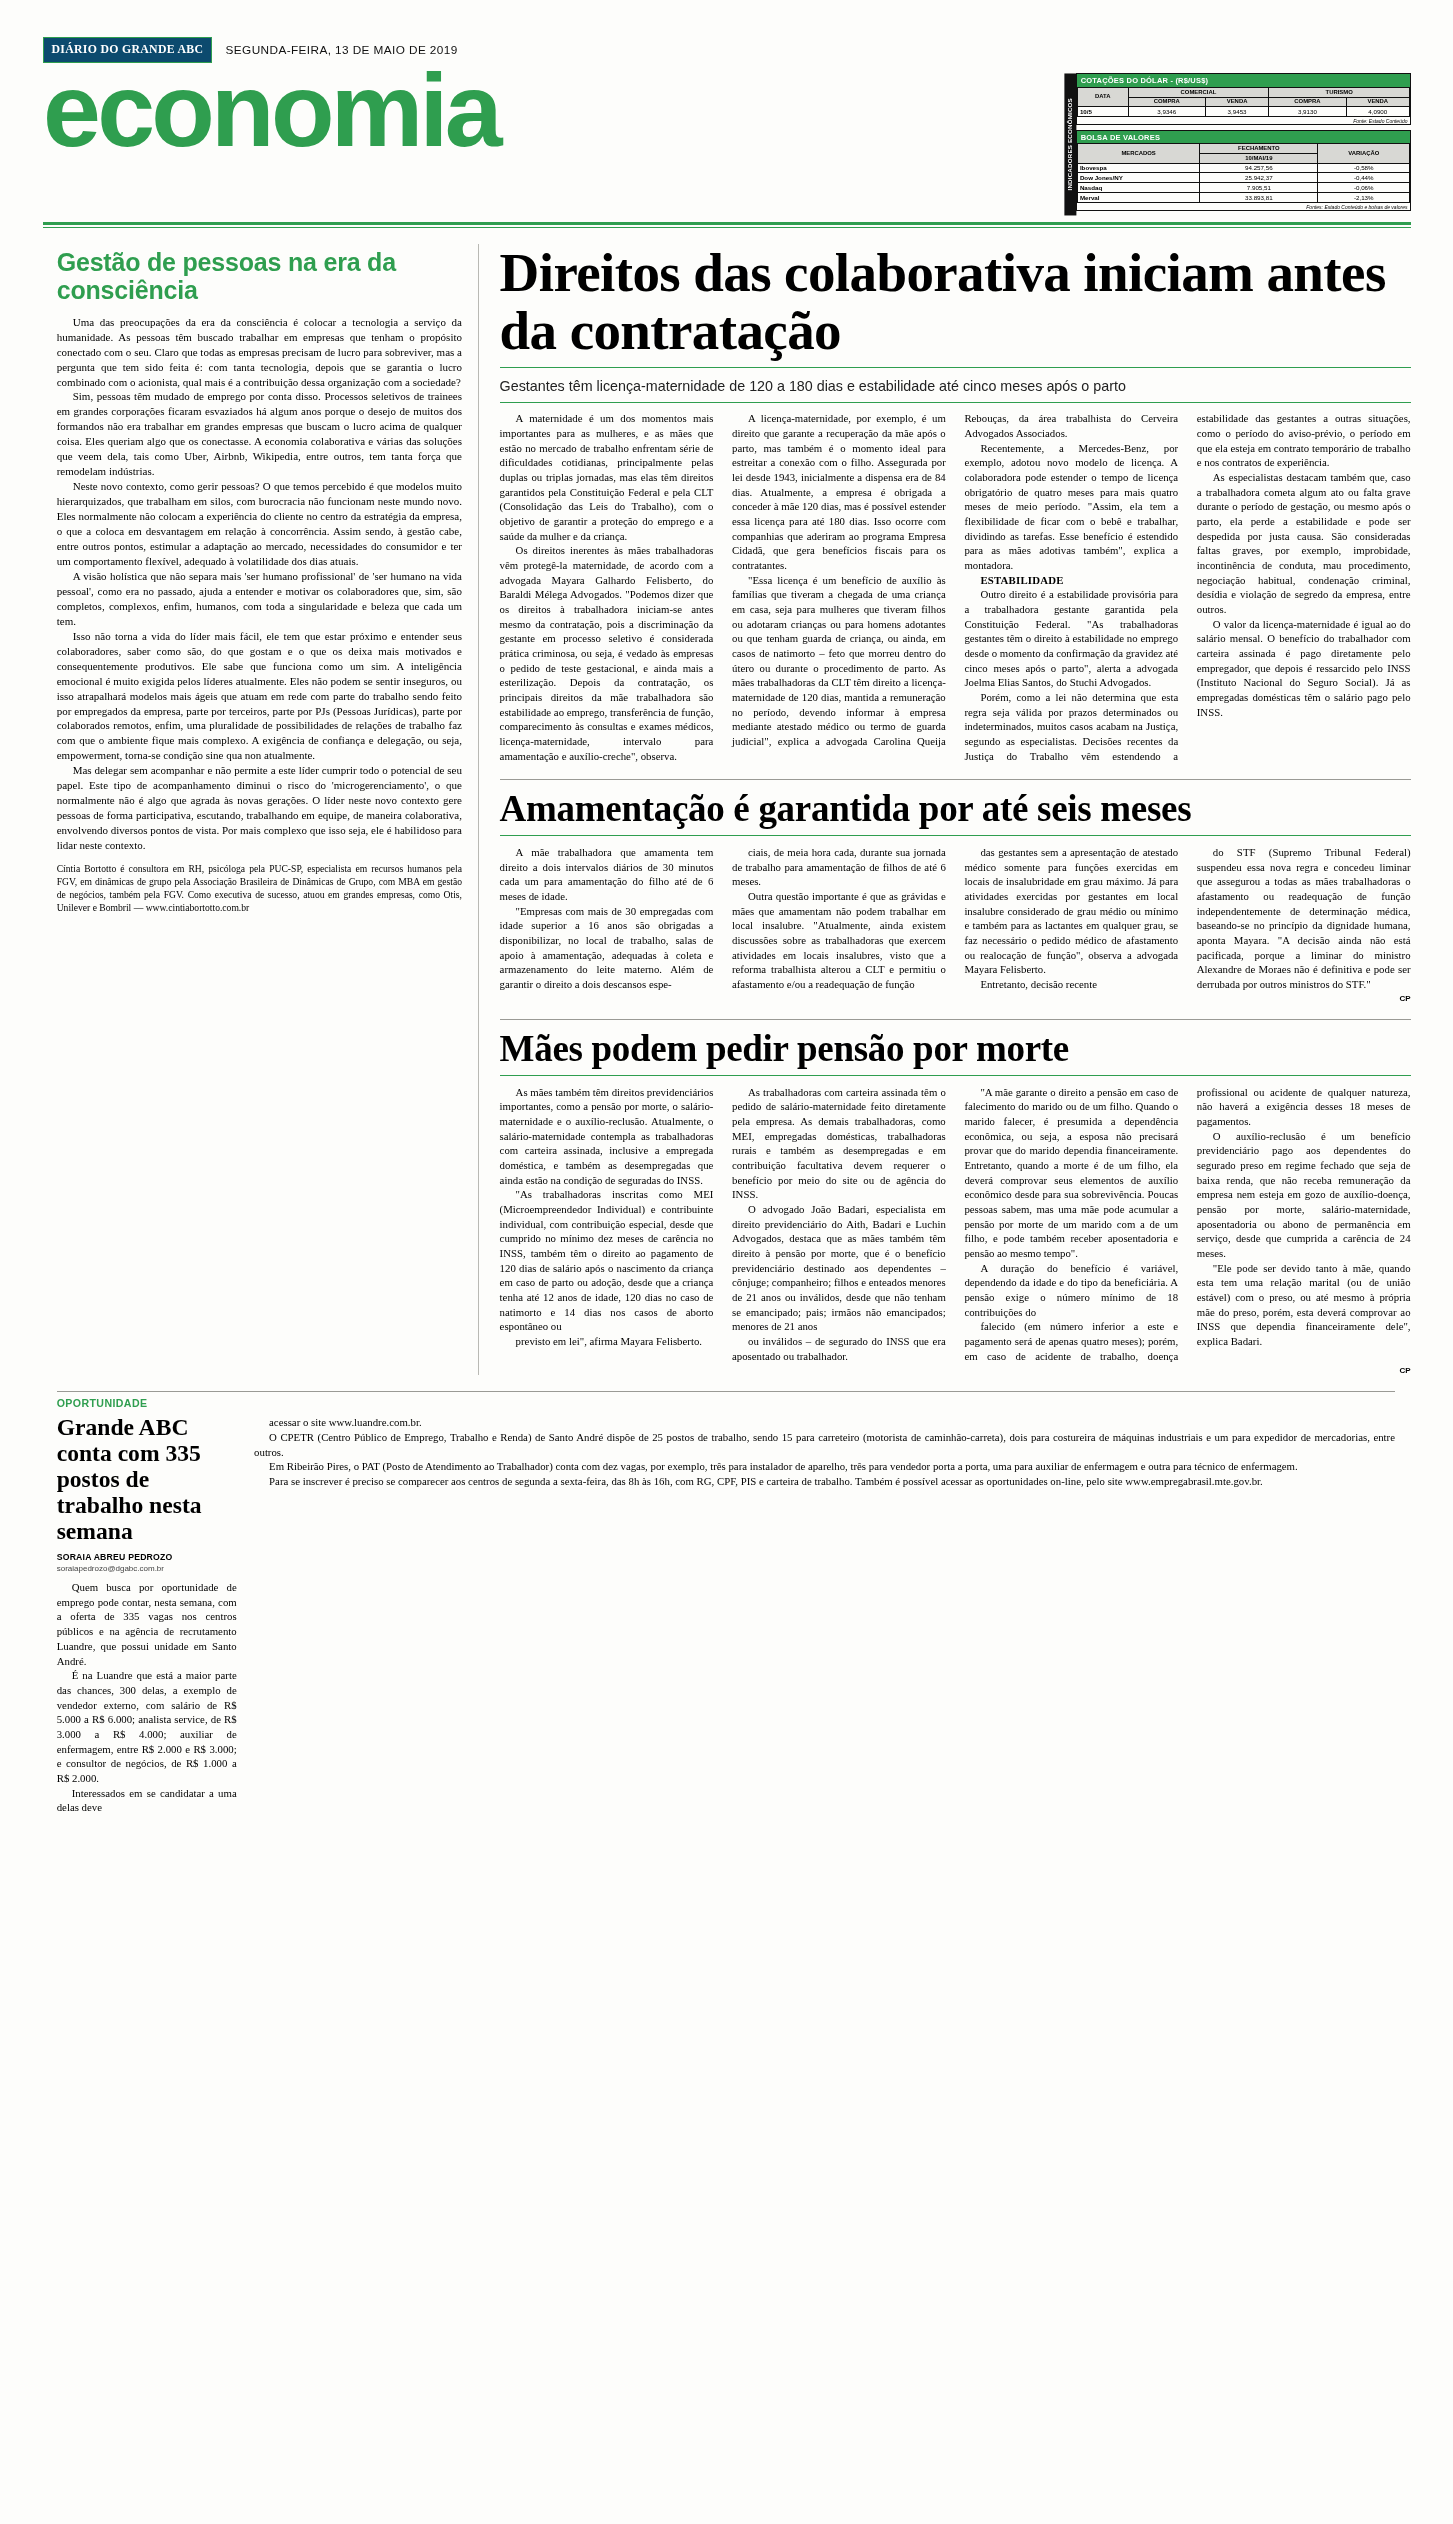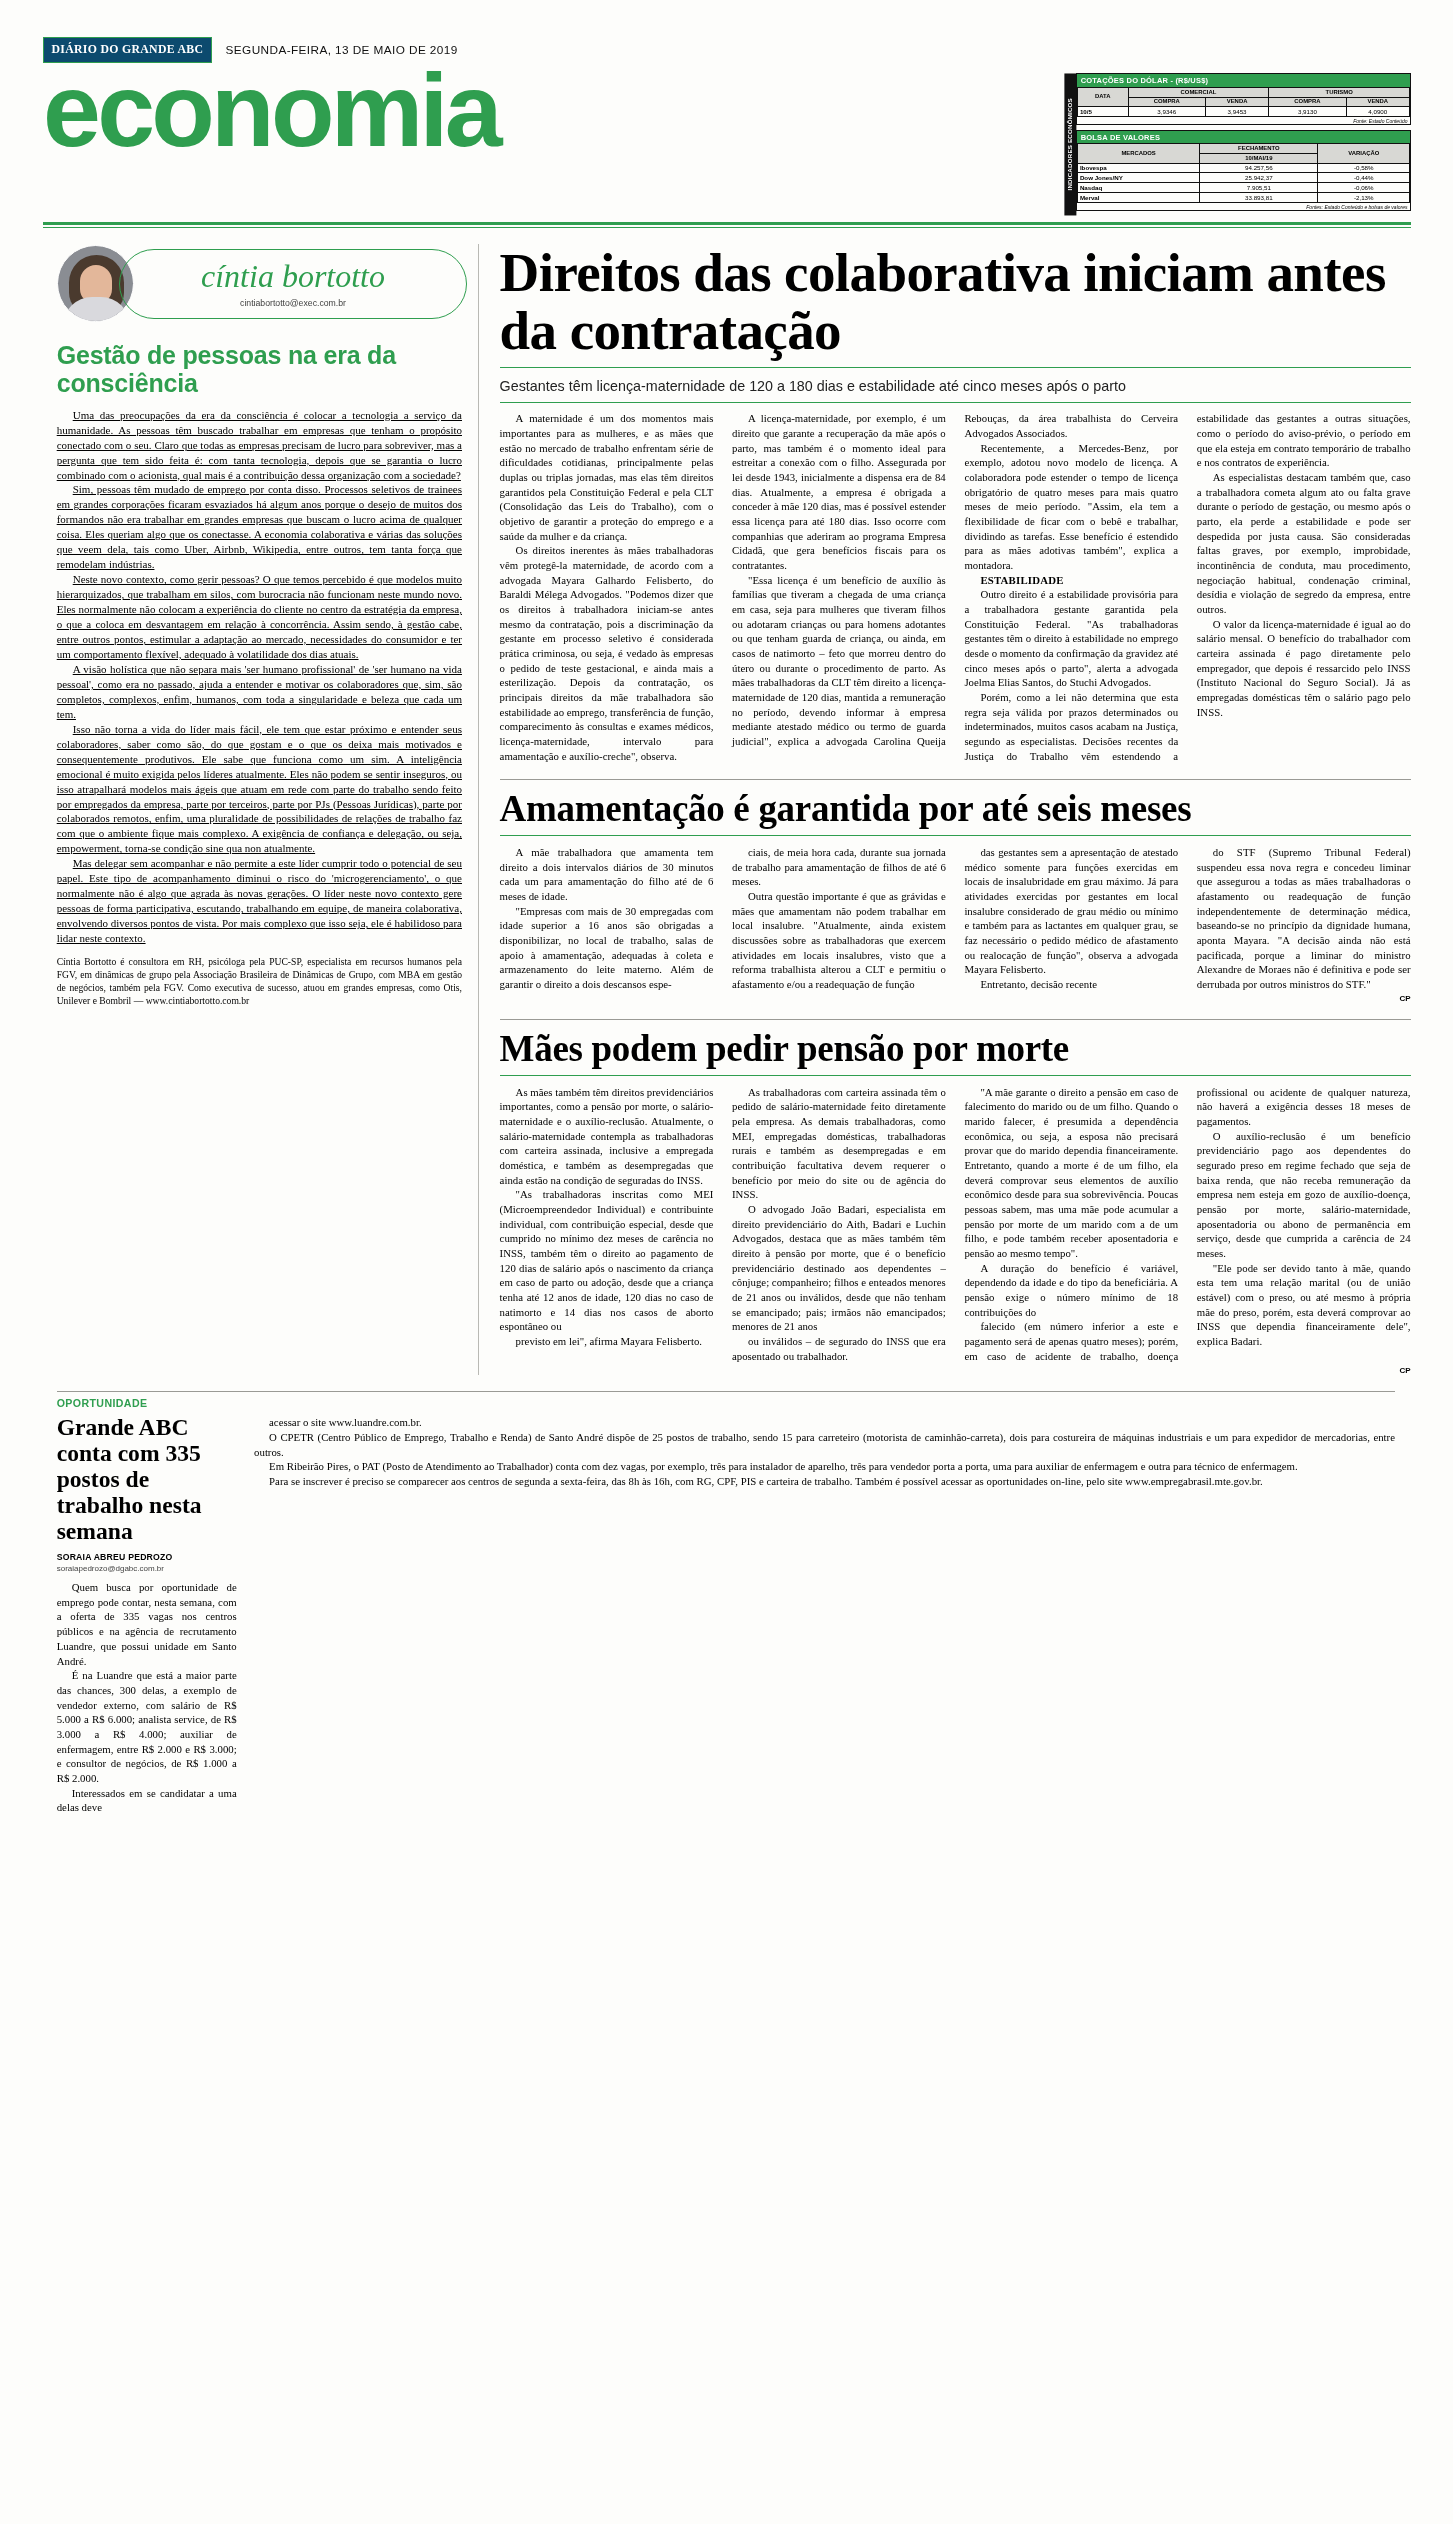--- a/index.html
+++ b/index.html
@@ -186,21 +186,20 @@
 
   .col-body { padding: 11.2px 16px 0 13.7px; }
   .col-body p {
     font-family: "Liberation Serif", serif;
     font-size: 11px;
     line-height: 1.36;
     text-align: justify;
     margin: 0;
     text-indent: 16px;
     hyphens: auto;
-    text-decoration: underline;
   }
   .col-bio {
     font-family: "Liberation Serif", serif;
     font-size: 9.6px;
     line-height: 1.34;
     text-align: justify;
     margin: 10px 16px 0 13.7px;
   }
 
   
@@ -409,31 +408,20 @@
       </div>
     </div>
   </div>
 
   <div class="rule-thick"></div>
   <div class="rule-thin"></div>
 
   <div class="body-grid">
 
     <div class="left-col">
-      <div class="columnist-head">
-        <div class="col-photo">
-          <div class="hair"></div>
-            <div class="face"></div>
-            <div class="body"></div>
-        </div>
-        <div class="col-pill">
-          <div class="col-name">cíntia bortotto</div>
-          <div class="col-mail">cintiabortotto@exec.com.br</div>
-        </div>
-      </div>
 
       <div class="col-title">Gestão de pessoas na era da consciência</div>
 
       <div class="col-body">
         <p>Uma das preocupações da era da consciência é colocar a tecnologia a serviço da humanidade. As pessoas têm buscado trabalhar em empresas que tenham o propósito conectado com o seu. Claro que todas as empresas precisam de lucro para sobreviver, mas a pergunta que tem sido feita é: com tanta tecnologia, depois que se garantia o lucro combinado com o acionista, qual mais é a contribuição dessa organização com a sociedade?</p>
         <p>Sim, pessoas têm mudado de emprego por conta disso. Processos seletivos de trainees em grandes corporações ficaram esvaziados há algum anos porque o desejo de muitos dos formandos não era trabalhar em grandes empresas que buscam o lucro acima de qualquer coisa. Eles queriam algo que os conectasse. A economia colaborativa e várias das soluções que veem dela, tais como Uber, Airbnb, Wikipedia, entre outros, tem tanta força que remodelam indústrias.</p>
         <p>Neste novo contexto, como gerir pessoas? O que temos percebido é que modelos muito hierarquizados, que trabalham em silos, com burocracia não funcionam neste mundo novo. Eles normalmente não colocam a experiência do cliente no centro da estratégia da empresa, o que a coloca em desvantagem em relação à concorrência. Assim sendo, à gestão cabe, entre outros pontos, estimular a adaptação ao mercado, necessidades do consumidor e ter um comportamento flexível, adequado à volatilidade dos dias atuais.</p>
         <p>A visão holística que não separa mais 'ser humano profissional' de 'ser humano na vida pessoal', como era no passado, ajuda a entender e motivar os colaboradores que, sim, são completos, complexos, enfim, humanos, com toda a singularidade e beleza que cada um tem.</p>
         <p>Isso não torna a vida do líder mais fácil, ele tem que estar próximo e entender seus colaboradores, saber como são, do que gostam e o que os deixa mais motivados e consequentemente produtivos. Ele sabe que funciona como um sim. A inteligência emocional é muito exigida pelos líderes atualmente. Eles não podem se sentir inseguros, ou isso atrapalhará modelos mais ágeis que atuam em rede com parte do trabalho sendo feito por empregados da empresa, parte por terceiros, parte por PJs (Pessoas Jurídicas), parte por colaborados remotos, enfim, uma pluralidade de possibilidades de relações de trabalho faz com que o ambiente fique mais complexo. A exigência de confiança e delegação, ou seja, empowerment, torna-se condição sine qua non atualmente.</p>
         <p>Mas delegar sem acompanhar e não permite a este líder cumprir todo o potencial de seu papel. Este tipo de acompanhamento diminui o risco do 'microgerenciamento', o que normalmente não é algo que agrada às novas gerações. O líder neste novo contexto gere pessoas de forma participativa, escutando, trabalhando em equipe, de maneira colaborativa, envolvendo diversos pontos de vista. Por mais complexo que isso seja, ele é habilidoso para lidar neste contexto.</p>

